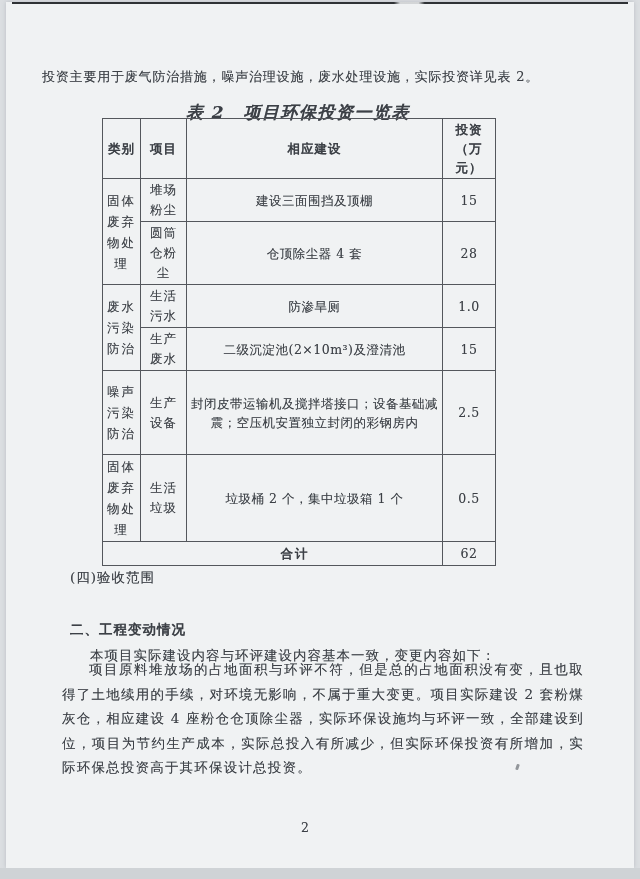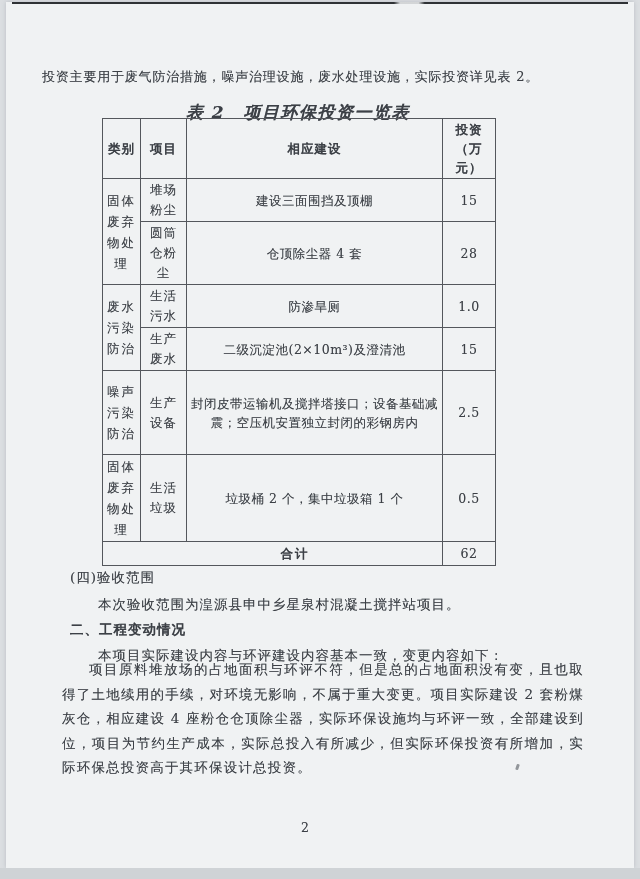--- a/index.html
+++ b/index.html
@@ -134,23 +134,22 @@
       <td class="invest">0.5</td>
     </tr>
     <tr style="height:24px">
       <td class="total-label" colspan="3">合计</td>
       <td class="invest">62</td>
     </tr>
   </tbody>
     </table>
 
   <p class="sect" style="left:56px;top:556px;">(四)验收范围</p>
-  <p class="sect" style="left:84px;top:583px;">本次验收范围为湟源县申中乡星泉村混凝土搅拌站项目。</p>
   <p class="sect bold" style="left:56px;top:608px;">二、工程变动情况</p>
-  <p class="sect" style="left:84px;top:634px;">本项目实际建设内容与环评建设内容基本一致，变更内容如下：</p>
+  <p class="sect" style="left:76px;top:634px;">本项目实际建设内容与环评建设内容基本一致，变更内容如下：</p>
   <p class="para">项目原料堆放场的占地面积与环评不符，但是总的占地面积没有变，且也取得了土地续用的手续，对环境无影响，不属于重大变更。项目实际建设 2 套粉煤灰仓，相应建设 4 座粉仓仓顶除尘器，实际环保设施均与环评一致，全部建设到位，项目为节约生产成本，实际总投入有所减少，但实际环保投资有所增加，实际环保总投资高于其环保设计总投资。</p>
 
   <p class="page-num">2</p>
 
   <div class="artifact"></div>
 </div>
 
 <div class="bottom-strip"></div>
 
 </body></html>

